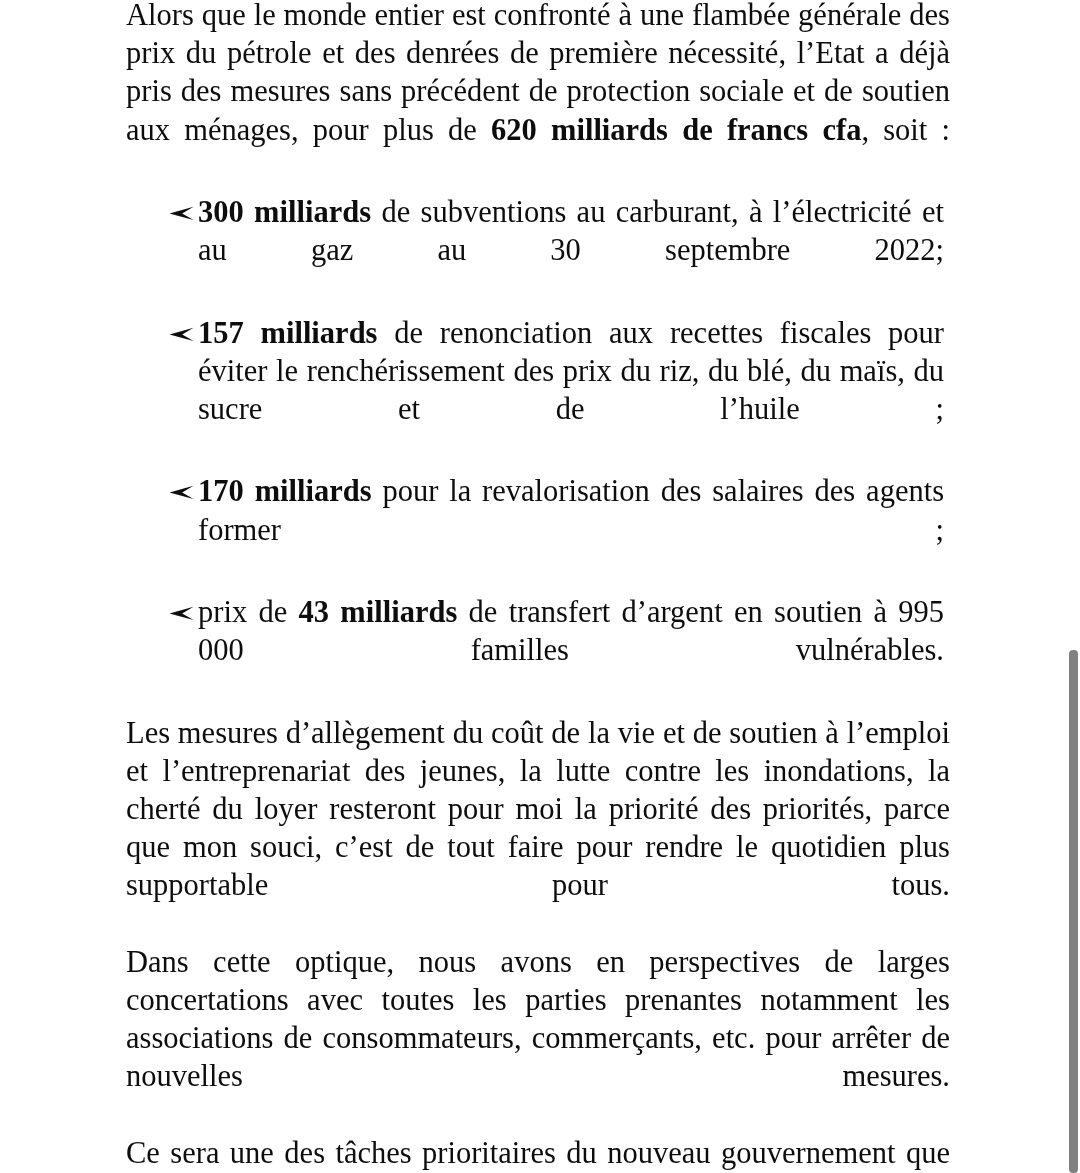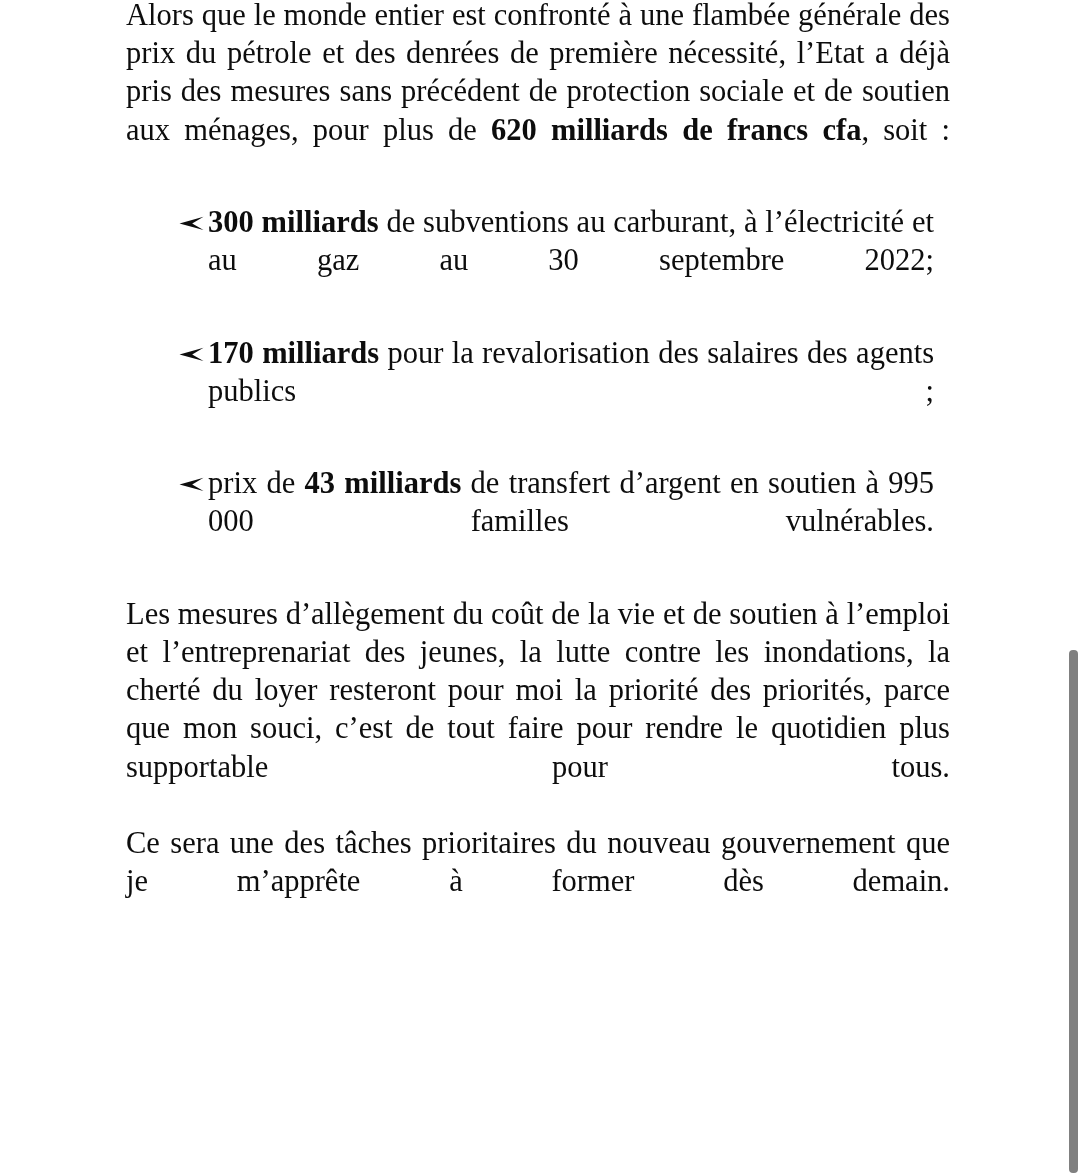--- a/index.html
+++ b/index.html
@@ -44,21 +44,21 @@
   
   .para::after { content: ""; display: inline-block; width: 100%; }
 
   .list {
     list-style: none;
     margin: 0;
     padding: 0;
   }
   .list-item {
     position: relative;
-    margin: 16px;
+    margin: 6px;
     padding-left: 66px;   
     text-align: justify;
     text-justify: inter-word;
   }
   .list-item::after { content: ""; display: inline-block; width: 100%; }
 
   .bullet {
     position: absolute;
     left: 37px;           
     top: 0;
@@ -101,28 +101,34 @@
       <ul class="list">
         <li class="list-item"><span class="bullet">
             <svg width="26" height="15" viewBox="0 0 26 15" aria-hidden="true">
               <path d="M0.5 7.4 L24.5 0.8 L13.2 7.4 L24.5 14.0 Z" fill="#0d0d0d"></path>
             </svg>
           </span><b>300 milliards</b><span> de subventions au carburant, à l’électricité et au gaz au 30 septembre 2022;</span></li>
         <li class="list-item"><span class="bullet">
             <svg width="26" height="15" viewBox="0 0 26 15" aria-hidden="true">
               <path d="M0.5 7.4 L24.5 0.8 L13.2 7.4 L24.5 14.0 Z" fill="#0d0d0d"></path>
             </svg>
-          </span><b>170 milliards</b><span> pour la revalorisation des salaires des agents publics ;</span></li>
+          </span><b>157 milliards</b><span> de renonciation aux recettes fiscales pour éviter le renchérissement des prix du riz, du blé, du maïs, du sucre et de l’huile ;</span></li>
+        <li class="list-item"><span class="bullet">
+            <svg width="26" height="15" viewBox="0 0 26 15" aria-hidden="true">
+              <path d="M0.5 7.4 L24.5 0.8 L13.2 7.4 L24.5 14.0 Z" fill="#0d0d0d"></path>
+            </svg>
+          </span><b>170 milliards</b><span> pour la revalorisation des salaires des agents former ;</span></li>
         <li class="list-item"><span class="bullet">
             <svg width="26" height="15" viewBox="0 0 26 15" aria-hidden="true">
               <path d="M0.5 7.4 L24.5 0.8 L13.2 7.4 L24.5 14.0 Z" fill="#0d0d0d"></path>
             </svg>
           </span><span>prix de </span><b>43 milliards</b><span> de transfert d’argent en soutien à 995 000 familles vulnérables.</span></li>
       </ul>
       <p class="para"><span>Les mesures d’allègement du coût de la vie et de soutien à l’emploi et l’entreprenariat des jeunes, la lutte contre les inondations, la cherté du loyer resteront pour moi la priorité des priorités, parce que mon souci, c’est de tout faire pour rendre le quotidien plus supportable pour tous.</span></p>
+      <p class="para"><span>Dans cette optique, nous avons en perspectives de larges concertations avec toutes les parties prenantes notamment les associations de consommateurs, commerçants, etc. pour arrêter de nouvelles mesures.</span></p>
       <p class="para"><span>Ce sera une des tâches prioritaires du nouveau gouvernement que je m’apprête à former dès demain.</span></p>
     </div>
 
   <div class="scrollbar-track">
     <div class="scrollbar-thumb"></div>
   </div>
 
 </div>
 
 </body></html>

